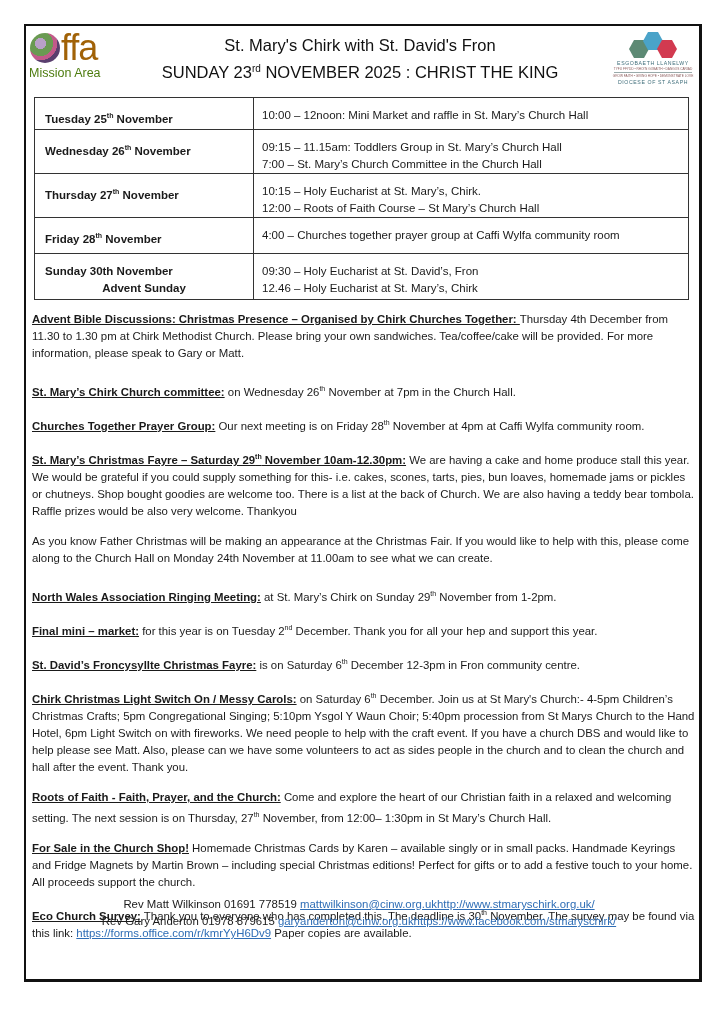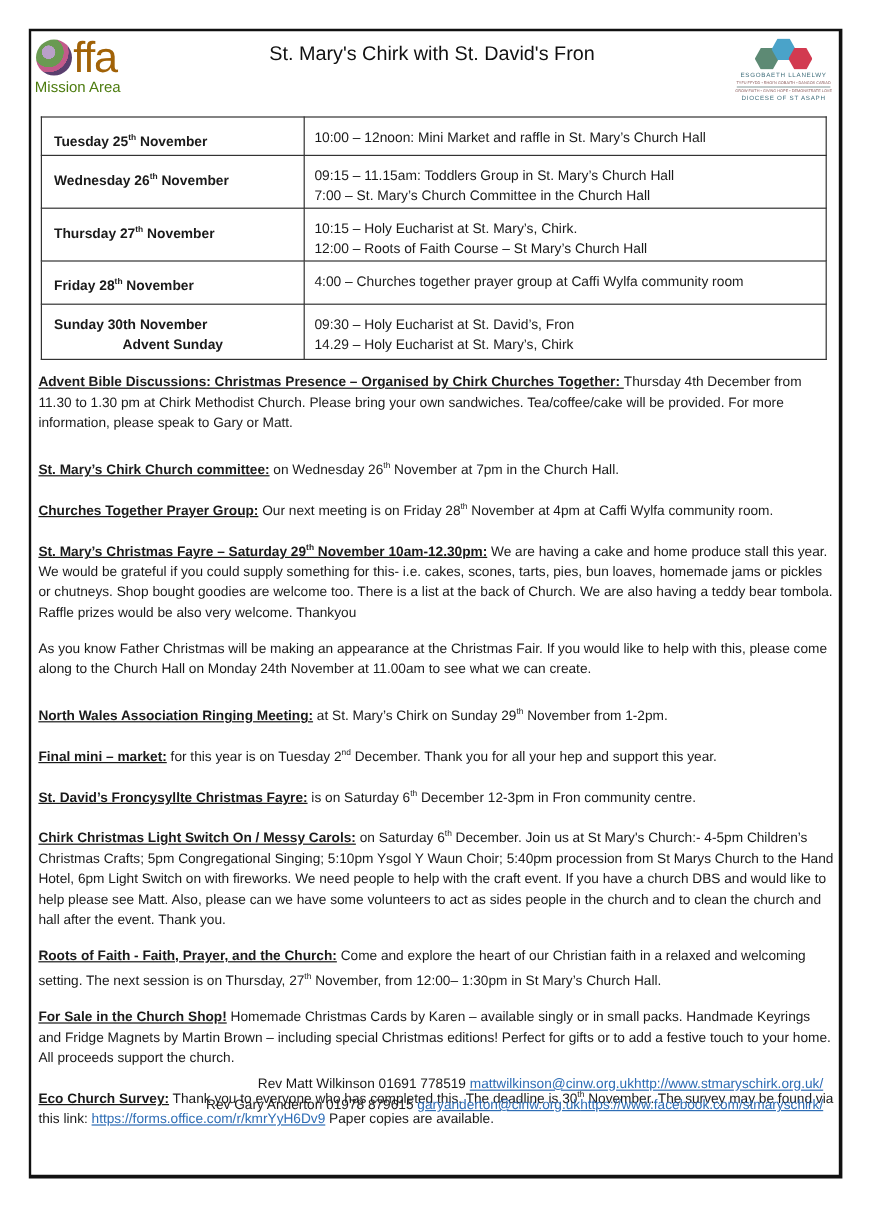--- a/index.html
+++ b/index.html
@@ -49,35 +49,36 @@
 
   
   .notices { position: absolute; left: 32px; top: 311px; width: 665px; font-size: 11.4px; line-height: 17px; }
   .notice { margin-bottom: 13px; }
   .notice .head { font-weight: bold; text-decoration: underline; }
   .notice sup { font-size: 7px; vertical-align: 5px; }
   .link { color: #2e6db5; text-decoration: underline; }
   .gap-extra { margin-bottom: 18px; }
 
   .contacts { position: absolute; left: 32px; top: 896px; width: 660px; font-size: 11.4px; line-height: 17px; }
-  .contact-row { display: flex; justify-content: flex-end; }
+  .contact-row { display: flex; justify-content: center; }
 </style>
 </head>
 <body>
 
 <div class="page-frame"></div>
 
 <div class="logo-offa">
   <div class="offa-ball"></div>
   <div class="offa-ff">ffa</div>
   <div class="offa-sub">Mission Area</div>
 </div>
 
 <div class="title-block">
   <div class="title-line1">St. Mary's Chirk with St. David's Fron</div>
+  <div class="title-line2"><span>SUNDAY 23</span><sup>rd</sup><span> NOVEMBER 2025 : CHRIST THE KING</span></div>
 </div>
 
 <div class="logo-diocese">
   <div class="hexes">
     <div class="hex green"></div>
     <div class="hex blue"></div>
     <div class="hex red"></div>
   </div>
   <div class="dio-line">ESGOBAETH LLANELWY</div>
   <div class="dio-small">TYFU FFYDD • RHOI'N GOBAITH • DANGOS CARIAD</div>
@@ -111,21 +112,21 @@
   <tr class="row4">
     <td class="day"><span>Friday 28</span><sup>th</sup><span> November</span></td>
     <td class="ev">
           <div>4:00 – Churches together prayer group at Caffi Wylfa community room</div>
         </td>
   </tr>
   <tr class="row5">
     <td class="day"><span>Sunday 30th November</span><span class="l2">Advent Sunday</span></td>
     <td class="ev">
           <div>09:30 – Holy Eucharist at St. David’s, Fron</div>
-          <div>14.29 – Holy Eucharist at St. Mary’s, Chirk</div>
+          <div>12.46 – Holy Eucharist at St. Mary’s, Chirk</div>
         </td>
   </tr>
 </tbody>
   </table>
 
 <div class="notices">
   <p class="notice gap-extra"><span class="head">Advent Bible Discussions: Christmas Presence – Organised by Chirk Churches Together: </span><span> Thursday 4th December from 11.30 to 1.30 pm at Chirk Methodist Church. Please bring your own sandwiches. Tea/coffee/cake will be provided. For more information, please speak to Gary or Matt.</span></p>
 
   <p class="notice"><span class="head">St. Mary’s Chirk Church committee:</span><span> on Wednesday 26</span><sup>th</sup><span> November at 7pm in the Church Hall.</span></p>
 

